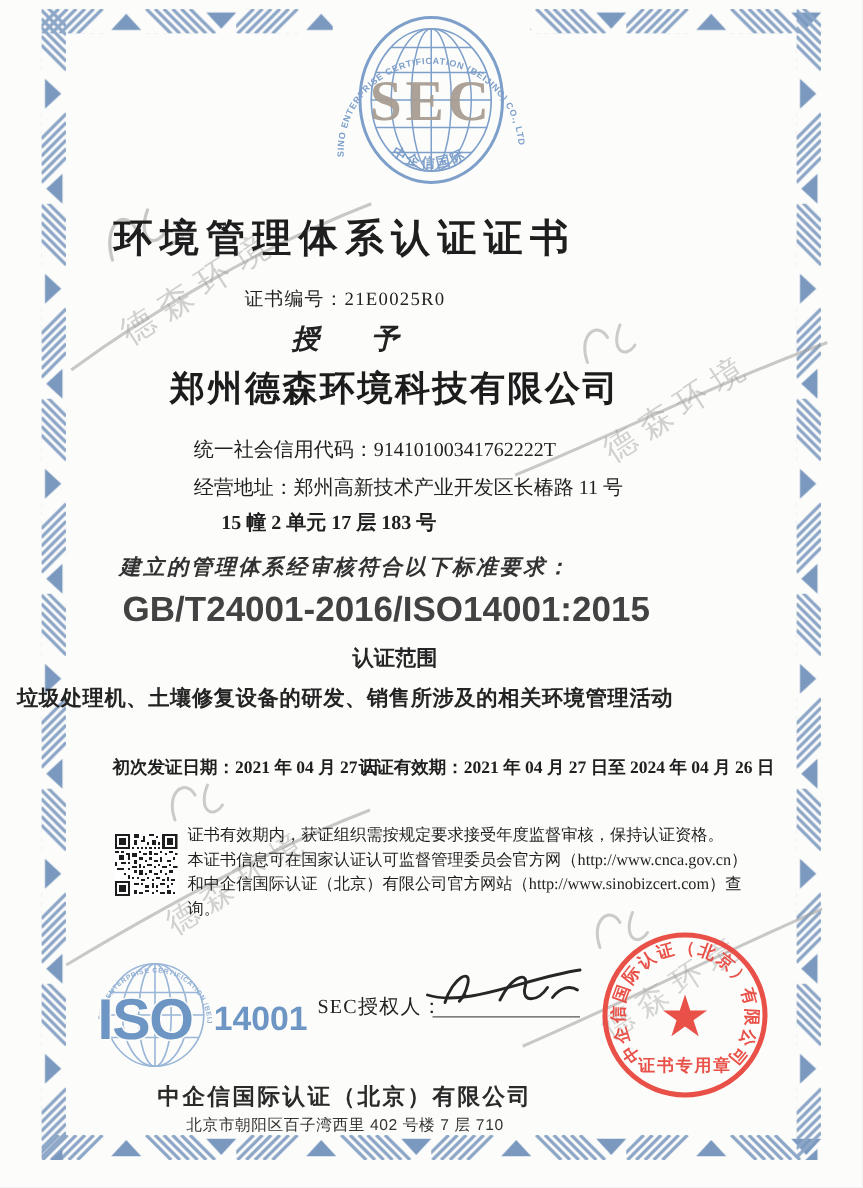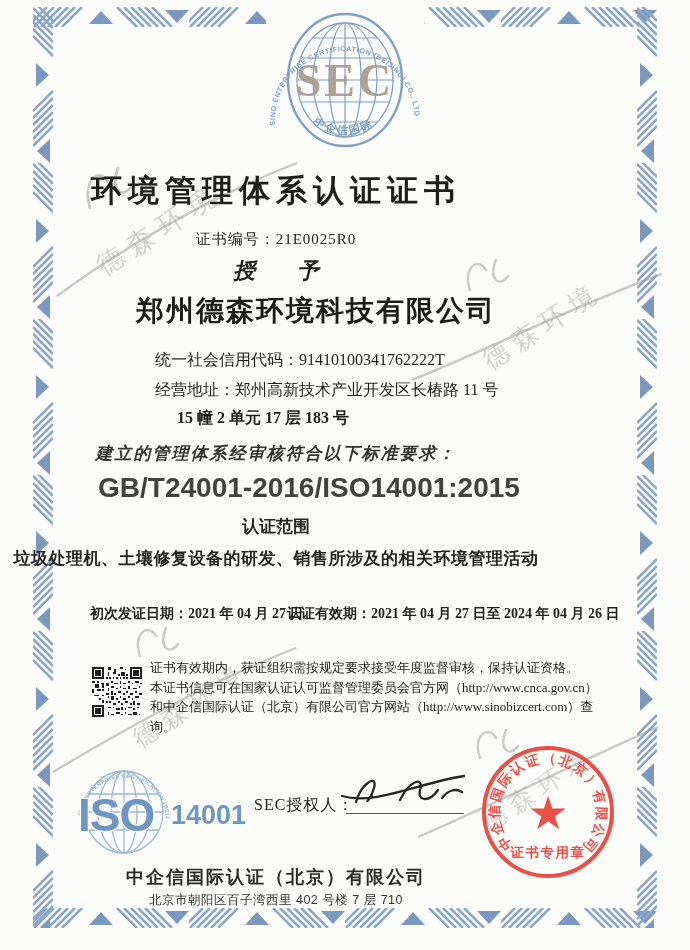--- a/index.html
+++ b/index.html
@@ -21,21 +21,21 @@
   .award{top:256px;font-size:22px;font-style:italic;font-weight:600;letter-spacing:18px;text-indent:18px;z-index:4;}
   .company{top:292px;font-size:28px;font-weight:600;letter-spacing:2px;color:#1c1c1c;z-index:4;padding-left:40px;}
   .info{left:155px;top:350px;font-size:16px;color:#1f1f1f;z-index:4;}
   .info .l1{margin:0 0 9px 0;}
   .info .l2{margin:0 0 7px 0;}
   .info .l3{margin:0 0 0 22px;font-weight:bold;}
   .intro{top:442px;font-size:17px;font-style:italic;font-weight:600;letter-spacing:2px;color:#323232;z-index:4;}
   .standard{top:472px;font-size:28px;font-weight:600;color:#424242;
     font-family:"Liberation Sans","DejaVu Sans",sans-serif;z-index:4;padding-left:33px;}
   .scope-title{top:515px;font-size:17px;font-weight:700;color:#262626;
-    font-family:"Liberation Sans","DejaVu Sans",sans-serif;z-index:4;}
+    font-family:"Liberation Sans","DejaVu Sans",sans-serif;z-index:4;padding-left:40px;}
   .scope{top:547px;font-size:17px;font-weight:700;letter-spacing:0.5px;color:#242424;z-index:4;}
   .dates{top:605px;font-size:14px;font-weight:600;color:#1f1f1f;z-index:4;}
   .date-left{position:absolute;left:90px;top:0;white-space:nowrap;}
   .date-right{position:absolute;left:287px;top:0;white-space:nowrap;}
   .notes{left:150px;top:658px;width:448px;font-size:13px;line-height:19.5px;color:#1f1f1f;z-index:4;}
   .signer-label{left:254px;top:795px;font-size:16px;letter-spacing:1px;z-index:4;}
   .sig-line{left:346px;top:813px;width:118px;border-bottom:1.5px solid #555;z-index:4;}
   .footer-company{top:865px;font-size:18px;font-weight:700;letter-spacing:2px;color:#2a2a2a;
     font-family:"Liberation Sans","DejaVu Sans",sans-serif;z-index:4;}
   .footer-address{top:892px;font-size:12.5px;color:#333;letter-spacing:0.5px;

